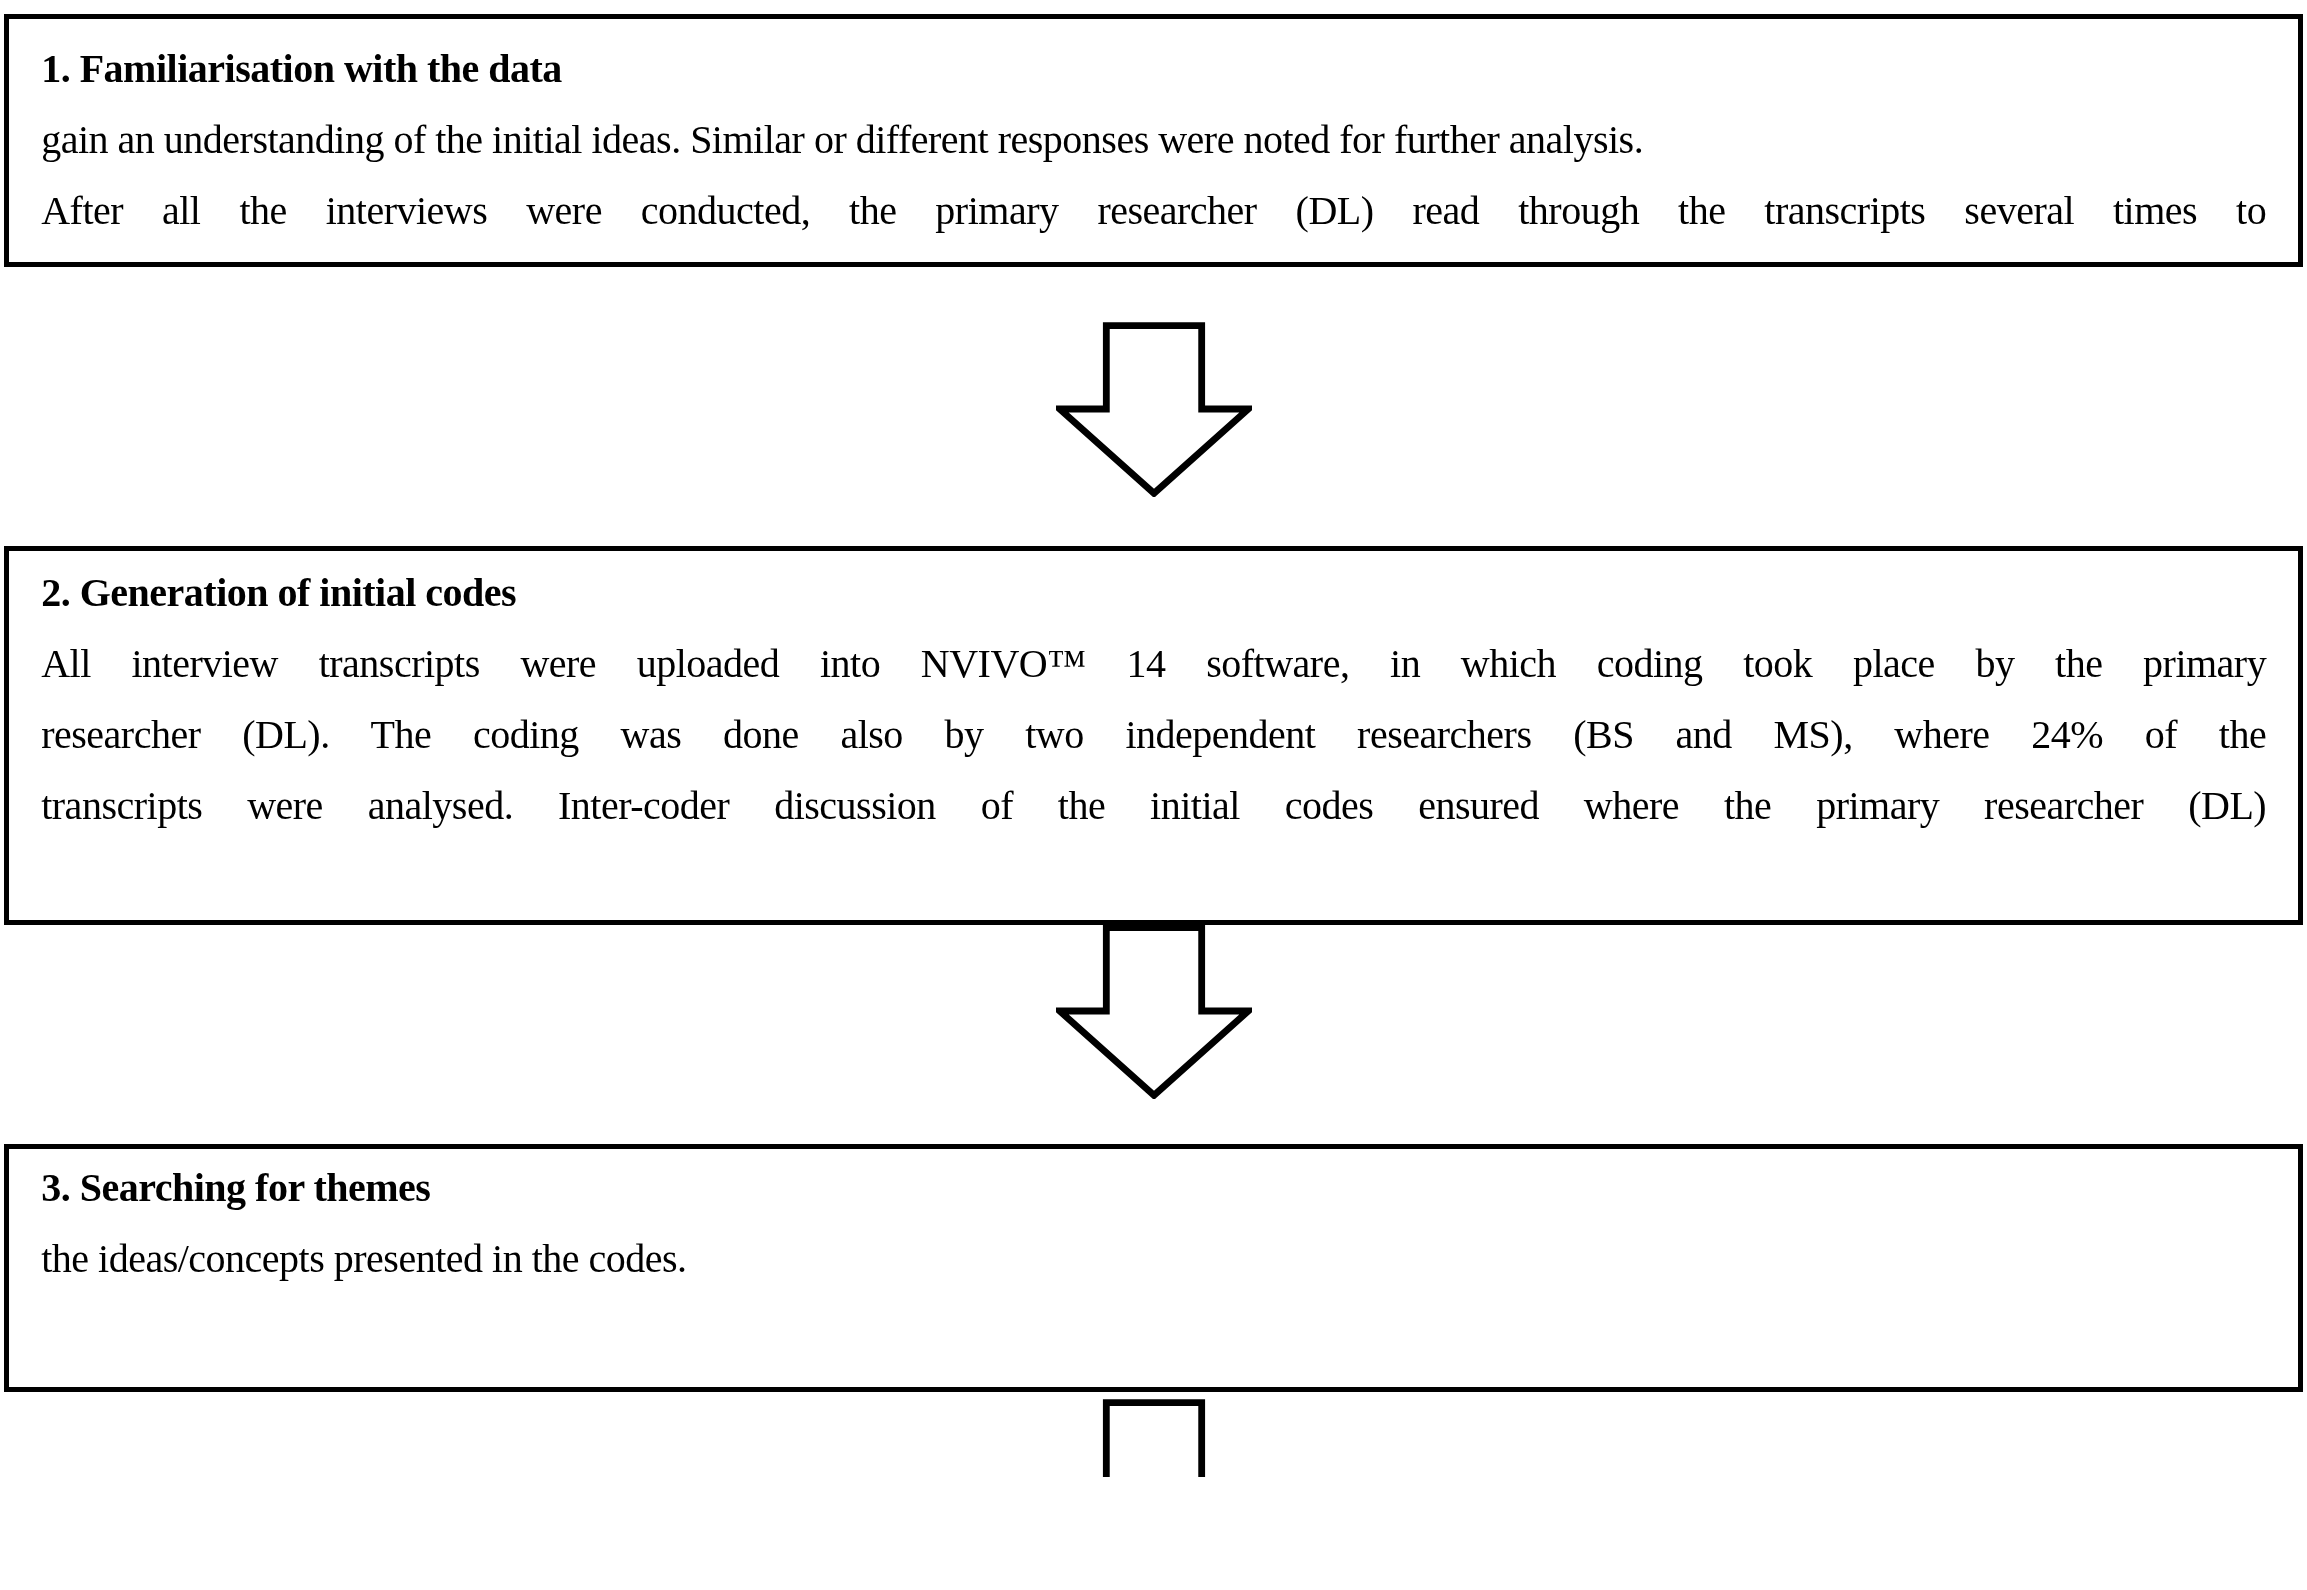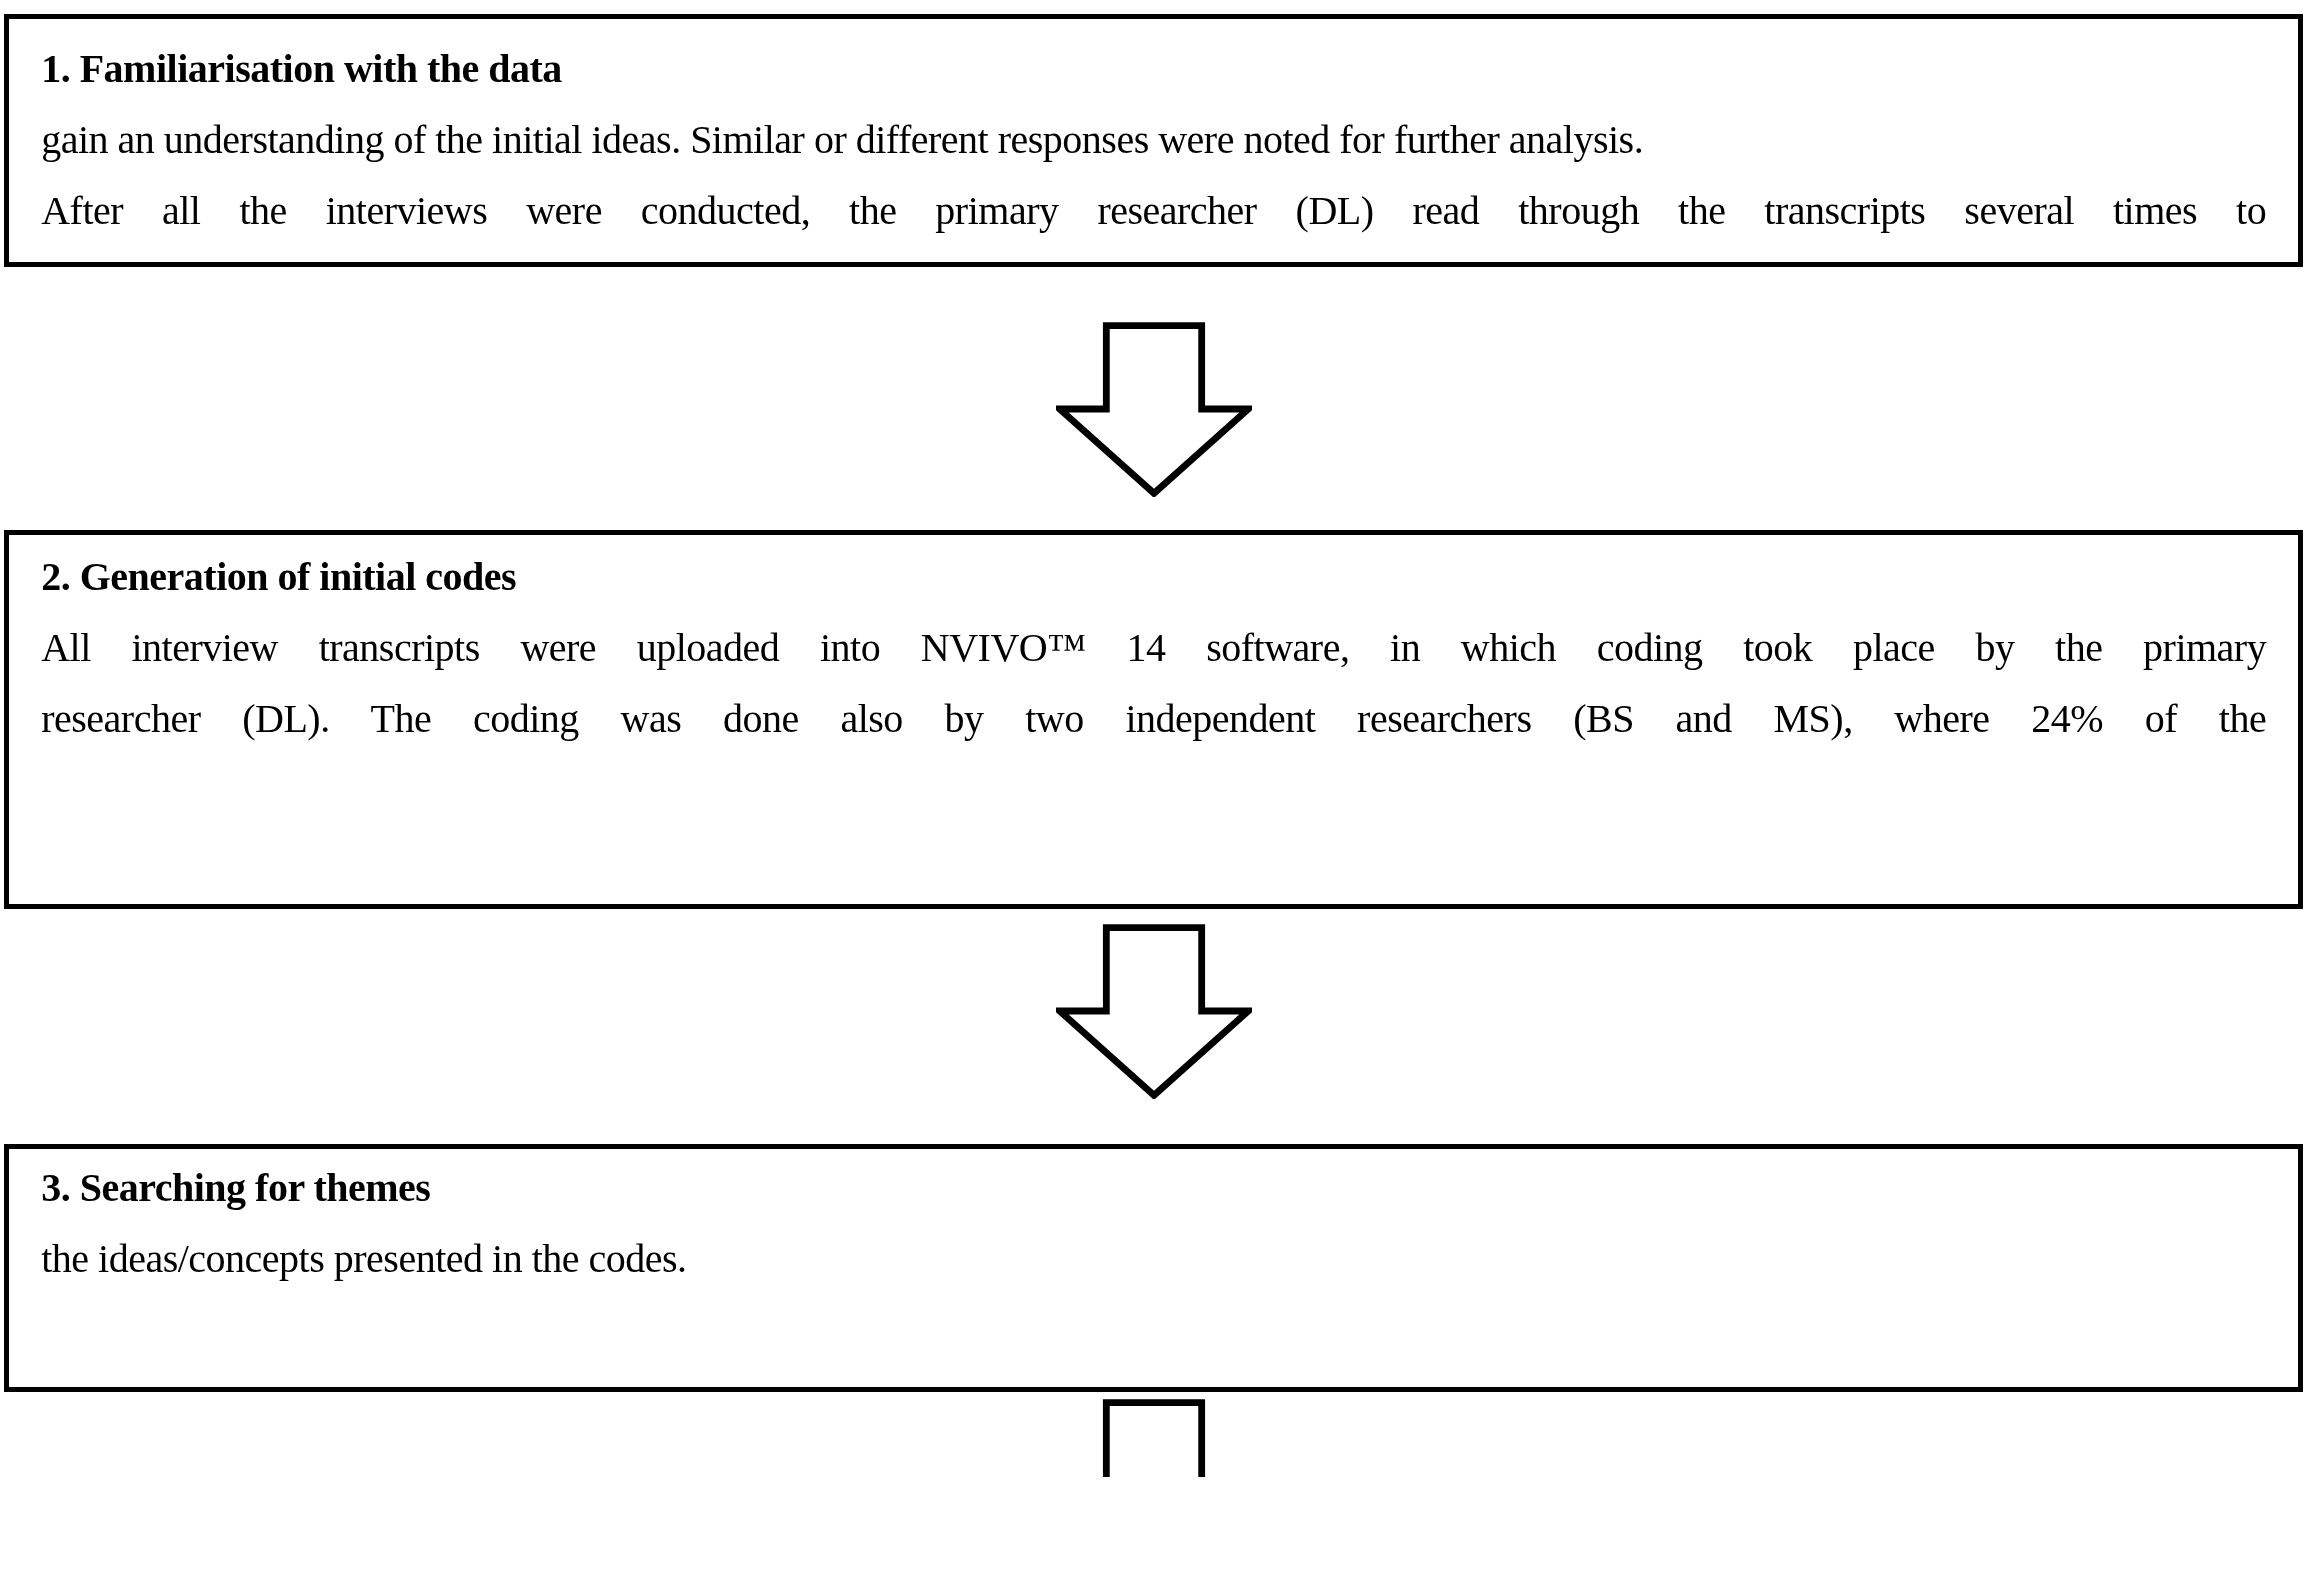--- a/index.html
+++ b/index.html
@@ -20,21 +20,21 @@
     position: absolute;
     left: 4.2px;
     width: 2299px;
     box-sizing: border-box;
     border: 5.2px solid #000000;
     background: #ffffff;
     padding: 0 32px;
     overflow: hidden;
   }
   .box1 { top: 13.6px;   height: 253px; padding-top: 14.7px; }
-  .box2 { top: 530px;  height: 379px; padding-top: 6.3px; }
+  .box2 { top: 546px;  height: 379px; padding-top: 6.3px; }
   .box3 { top: 1144px; height: 248px; padding-top: 3px; }
   .line {
     font-size: 40px;
     line-height: 71px;
     letter-spacing: -0.5px;
     white-space: nowrap;
     text-align: left;
   }
   .title {
     font-weight: bold;
@@ -68,20 +68,21 @@
   </section>
 
   <svg class="arrow arrow1" viewBox="0 0 374 334" xmlns="http://www.w3.org/2000/svg">
     <path d="M96 7 H278 V166 H367 L187 327 L7 166 H96 Z" fill="#ffffff" stroke="#000000" stroke-width="13" stroke-linejoin="miter"></path>
   </svg>
 
   <section class="box box2">
     <div class="line title">2. Generation of initial codes</div>
     <div class="line j">All interview transcripts were uploaded into NVIVO™ 14 software, in which coding took place by the primary</div>
     <div class="line j">researcher (DL). The coding was done also by two independent researchers (BS and MS), where 24% of the</div>
+    <div class="line j">transcripts were analysed. Inter-coder discussion of the initial codes ensured where the primary researcher (DL)</div>
   </section>
 
   <svg class="arrow arrow2" viewBox="0 0 374 334" xmlns="http://www.w3.org/2000/svg">
     <path d="M96 7 H278 V166 H367 L187 327 L7 166 H96 Z" fill="#ffffff" stroke="#000000" stroke-width="13" stroke-linejoin="miter"></path>
   </svg>
 
   <section class="box box3">
     <div class="line title">3. Searching for themes</div>
     <div class="line last">the ideas/concepts presented in the codes.</div>
   </section>

